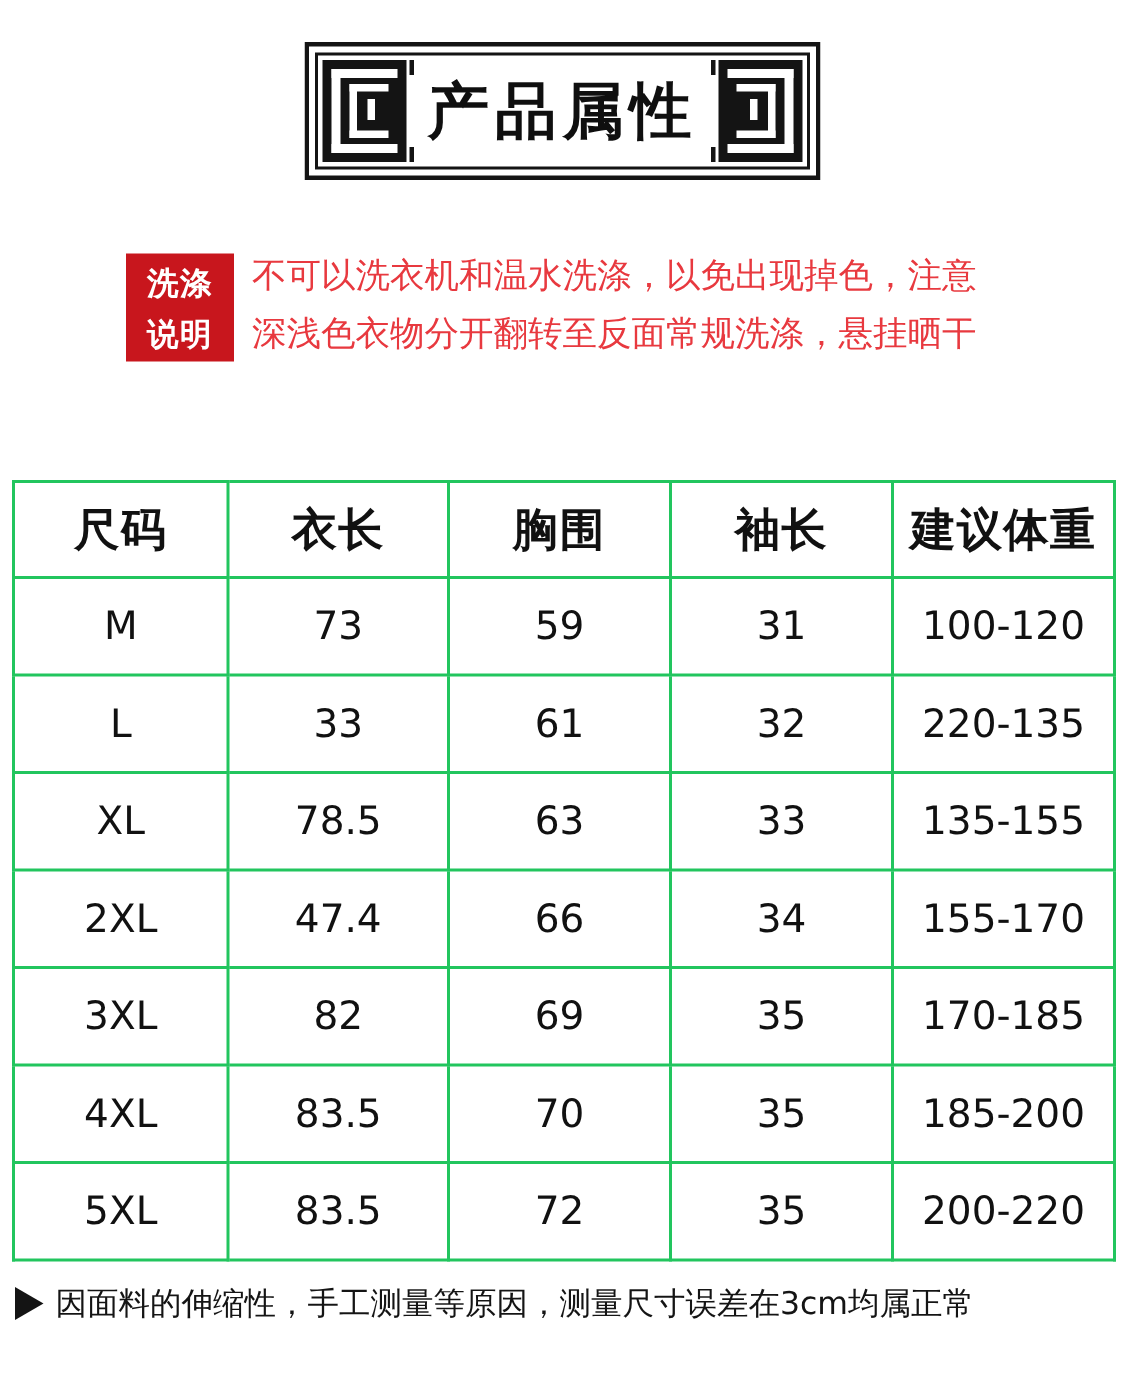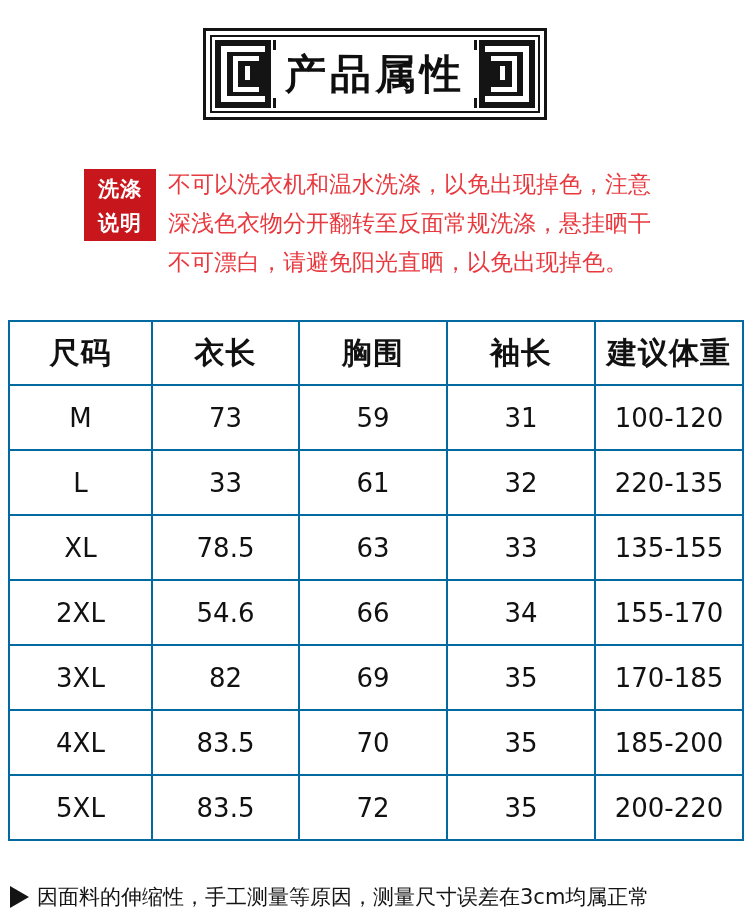--- a/index.html
+++ b/index.html
@@ -93,21 +93,21 @@
   
   .size-table {
     position: absolute;
     left: 8px;
     top: 320px;
     width: 734px;
     border-collapse: collapse;
     table-layout: fixed;
   }
   .size-table td, .size-table th {
-    border: 2px solid #0369a1;
+    border: 2px solid #22c55e;
     text-align: center;
     font-family: "DejaVu Sans", "Liberation Sans", sans-serif;
     color: #111111;
     padding: 0;
   }
   .size-table thead th {
     height: 62px;
     font-size: 30px;
     font-weight: bold;
     letter-spacing: 1px;
@@ -120,21 +120,21 @@
   .col-0 { width: 143px; }
   .col-1 { width: 147px; }
   .col-2 { width: 148px; }
   .col-3 { width: 148px; }
   .col-4 { width: 148px; }
 
   
   .footnote {
     position: absolute;
     left: 10px;
-    top: 883px;
+    top: 855px;
     width: 740px;
     display: flex;
     align-items: center;
     font-size: 21px;
     color: #141414;
     font-family: "DejaVu Sans", "Liberation Sans", sans-serif;
     white-space: nowrap;
   }
   .footnote .tri {
     display: inline-block;
@@ -188,21 +188,20 @@
   </div>
 
   <div class="wash-block">
     <div class="wash-tag">
       <span>洗涤</span>
       <span>说明</span>
     </div>
     <div class="wash-text">
       <span class="line">不可以洗衣机和温水洗涤，以免出现掉色，注意</span>
       <span class="line">深浅色衣物分开翻转至反面常规洗涤，悬挂晒干</span>
-      <span class="line">不可漂白，请避免阳光直晒，以免出现掉色。</span>
     </div>
   </div>
 
   <table class="size-table">
     <colgroup>
       <col class="col-0">
         <col class="col-1">
         <col class="col-2">
         <col class="col-3">
         <col class="col-4">
@@ -233,21 +232,21 @@
       </tr>
       <tr>
         <td>XL</td>
         <td>78.5</td>
         <td>63</td>
         <td>33</td>
         <td>135-155</td>
       </tr>
       <tr>
         <td>2XL</td>
-        <td>54.6</td>
+        <td>47.4</td>
         <td>66</td>
         <td>34</td>
         <td>155-170</td>
       </tr>
       <tr>
         <td>3XL</td>
         <td>82</td>
         <td>69</td>
         <td>35</td>
         <td>170-185</td>

